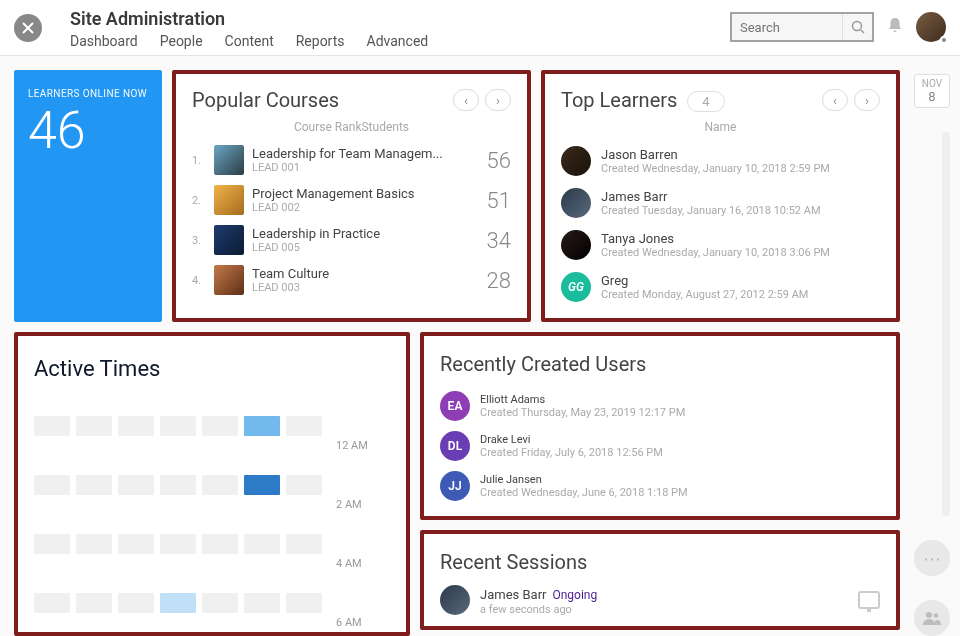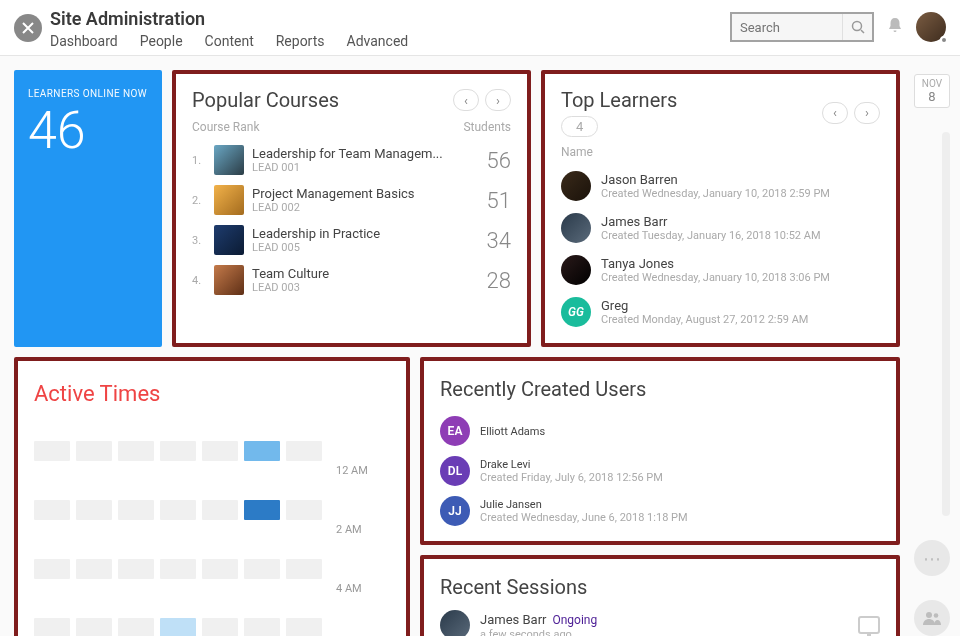--- a/index.html
+++ b/index.html
@@ -1,21 +1,21 @@
 <!DOCTYPE html>
 <html><head>
 <meta charset="utf-8">
 <style>
   * { box-sizing: border-box; margin: 0; padding: 0; font-family: -apple-system, "Segoe UI", Roboto, Arial, sans-serif; }
   body { background: #fafafa; color: #333; width: 960px; height: 636px; overflow: hidden; }
 
   
   .topbar { background: #fff; border-bottom: 1px solid #e5e5e5; padding: 8px 14px 0 14px; position: relative; height: 56px; }
   .close-circle { position: absolute; left: 14px; top: 14px; width: 28px; height: 28px; border-radius: 50%; background: #888; display: flex; align-items: center; justify-content: center; color: #fff; font-size: 16px; cursor: pointer; }
-  .title-area { margin-left: 36px; }
+  .title-area { margin-left: 56px; }
   .page-title { font-size: 18px; font-weight: 600; color: #3a3a3a; }
   .nav-tabs { display: flex; gap: 22px; margin-top: 4px; font-size: 14px; color: #555; }
   .nav-tabs span { cursor: pointer; padding-bottom: 6px; }
   .nav-tabs span.active { font-weight: 400; }
   .top-right { position: absolute; right: 14px; top: 12px; display: flex; align-items: center; gap: 12px; }
   .search-wrap { display: flex; border: 2px solid #a3a3a3; background: #f6f6f6; height: 30px; }
   .search-wrap input { border: none; background: transparent; padding: 0 8px; width: 110px; font-size: 13px; color: #666; outline: none; }
   .search-btn { width: 30px; display: flex; align-items: center; justify-content: center; border-left: 1px solid #e0e0e0; color: #999; cursor: pointer; }
   .bell { color: #bbb; font-size: 18px; cursor: pointer; }
   .avatar-img { position: relative; width: 30px; height: 30px; }
@@ -41,43 +41,43 @@
   .learners-card { flex: 0 0 148px; background: #2196f3; border: none; color: #fff; padding: 18px 14px; }
   .learners-card .lbl { font-size: 10px; letter-spacing: .4px; opacity: .95; }
   .learners-card .num { font-size: 52px; font-weight: 300; margin-top: 6px; line-height: 1; }
 
   
   .pop-card { flex: 1; padding: 14px 16px 10px 16px; }
   .card-head { display: flex; align-items: center; justify-content: space-between; margin-bottom: 8px; }
   .card-title { font-size: 20px; font-weight: 400; color: #444; }
   .arrow-pair { display: flex; gap: 6px; }
   .arrow-btn { width: 26px; height: 22px; border: 1px solid #ddd; border-radius: 11px; display:flex; align-items:center; justify-content:center; font-size: 13px; color: #888; cursor: pointer; }
-  .sub-head { display: flex; justify-content: space-between; font-size: 12px; color: #aaa; margin-bottom: 6px; }
+  .sub-head { display: flex; justify-content: center; font-size: 12px; color: #aaa; margin-bottom: 6px; }
   .course-row { display: flex; align-items: center; gap: 8px; padding: 5px 0; }
   .course-rank { width: 14px; font-size: 11px; color: #aaa; }
   .course-thumb { width: 30px; height: 30px; border-radius: 2px; }
   .course-info { flex: 1; overflow: hidden; }
   .course-name { font-size: 13px; color: #444; white-space: nowrap; overflow: hidden; text-overflow: ellipsis; }
   .course-code { font-size: 11px; color: #aaa; }
   .course-students { width: 30px; text-align: right; font-size: 22px; color: #888; font-weight: 300; }
 
   
   .top-card { flex: 1; padding: 14px 16px 10px 16px; }
-  .top-head-extras { display:flex; align-items:flex-start; gap:4px;flex-direction:column; }
+  .top-head-extras { display:flex; align-items:flex-end; gap:10px; }
   .count-pill { border: 1px solid #ddd; border-radius: 11px; padding: 2px 14px; font-size: 13px; color: #aaa; }
   .learner-row { display: flex; align-items: center; gap: 10px; padding: 6px 0; }
   .learner-avatar { width: 30px; height: 30px; border-radius: 50%; font-style: italic; }
   .learner-name { font-size: 13px; color: #444; }
   .learner-meta { font-size: 11px; color: #aaa; }
   .initials { display:flex; align-items:center; justify-content:center; color:#fff; font-size:12px; font-weight:600; }
 
   
   .row2 { display: flex; gap: 10px; flex: 1; min-height: 0; }
   .active-card { flex: 0 0 396px; padding: 20px 16px 10px 16px; min-height: 300px; }
-  .active-title { font-size: 22px; color: #ef4444; margin-bottom: 18px; }
+  .active-title { font-size: 22px; color: #0f172a; margin-bottom: 18px; }
   .heat-row { display: flex; align-items: center; gap: 6px; margin-bottom: 6px; }
   .heat-cell { width: 36px; height: 20px; border-radius: 1px; }
   .c0 { background: #f0f0f0; }
   .c1 { background: #bfe0f7; }
   .c2 { background: #72b9ec; }
   .c3 { background: #2c7bc6; }
   .c4 { background: #12529c; }
   .heat-label { margin-left: 8px; font-size: 11px; color: #999; white-space: nowrap; margin-top: 40px; }
   
 
@@ -353,20 +353,21 @@
       </div>
 
       <div class="right-stack">
         <div class="card recent-card">
           <div class="recent-title">Recently Created Users</div>
           <div id="recent-users-list">
               <div class="user-row">
     <div class="user-avatar" style="background:#8e3db5">EA</div>
     <div>
       <div class="user-name">Elliott Adams</div>
+      <div class="user-meta">Created Thursday, May 23, 2019 12:17 PM</div>
     </div>
               </div>
               <div class="user-row">
     <div class="user-avatar" style="background:#6a3db5">DL</div>
     <div>
       <div class="user-name">Drake Levi</div>
       <div class="user-meta">Created Friday, July 6, 2018 12:56 PM</div>
     </div>
               </div>
               <div class="user-row">

